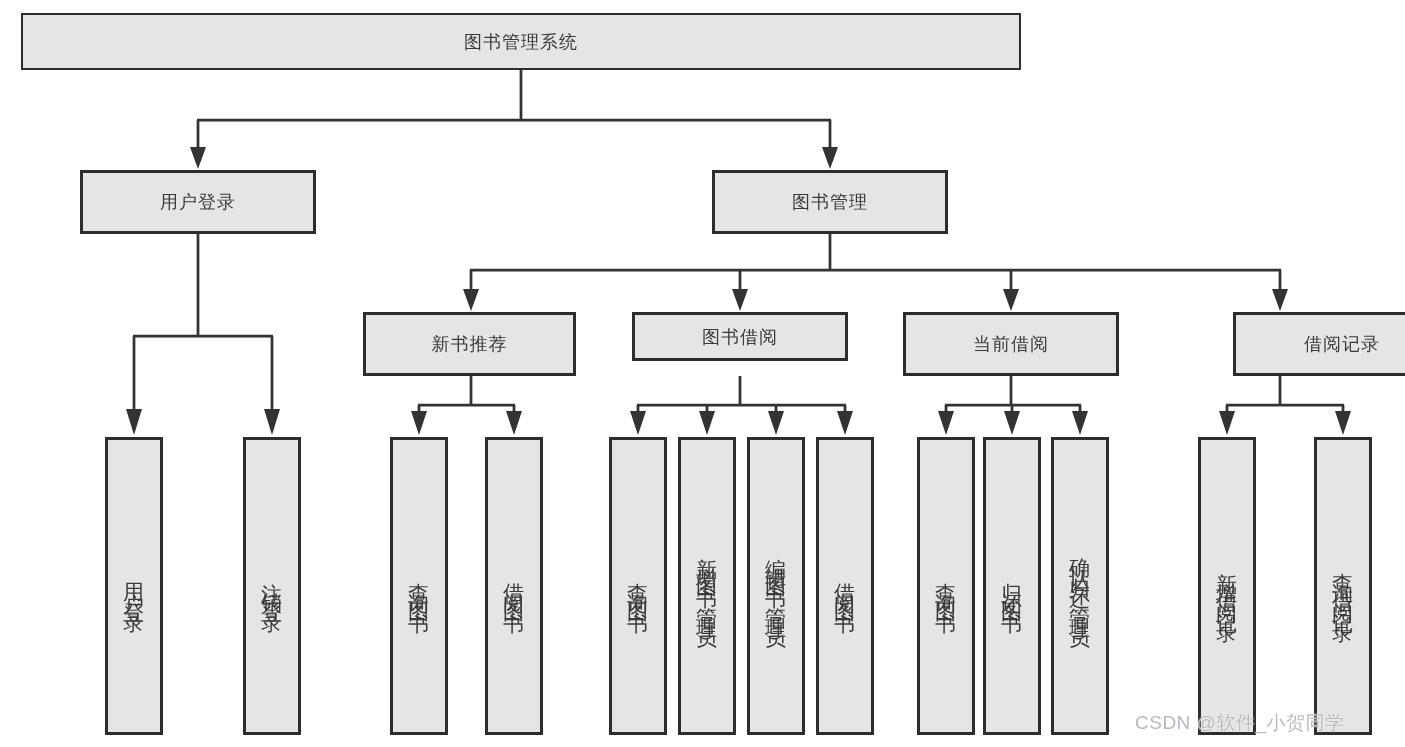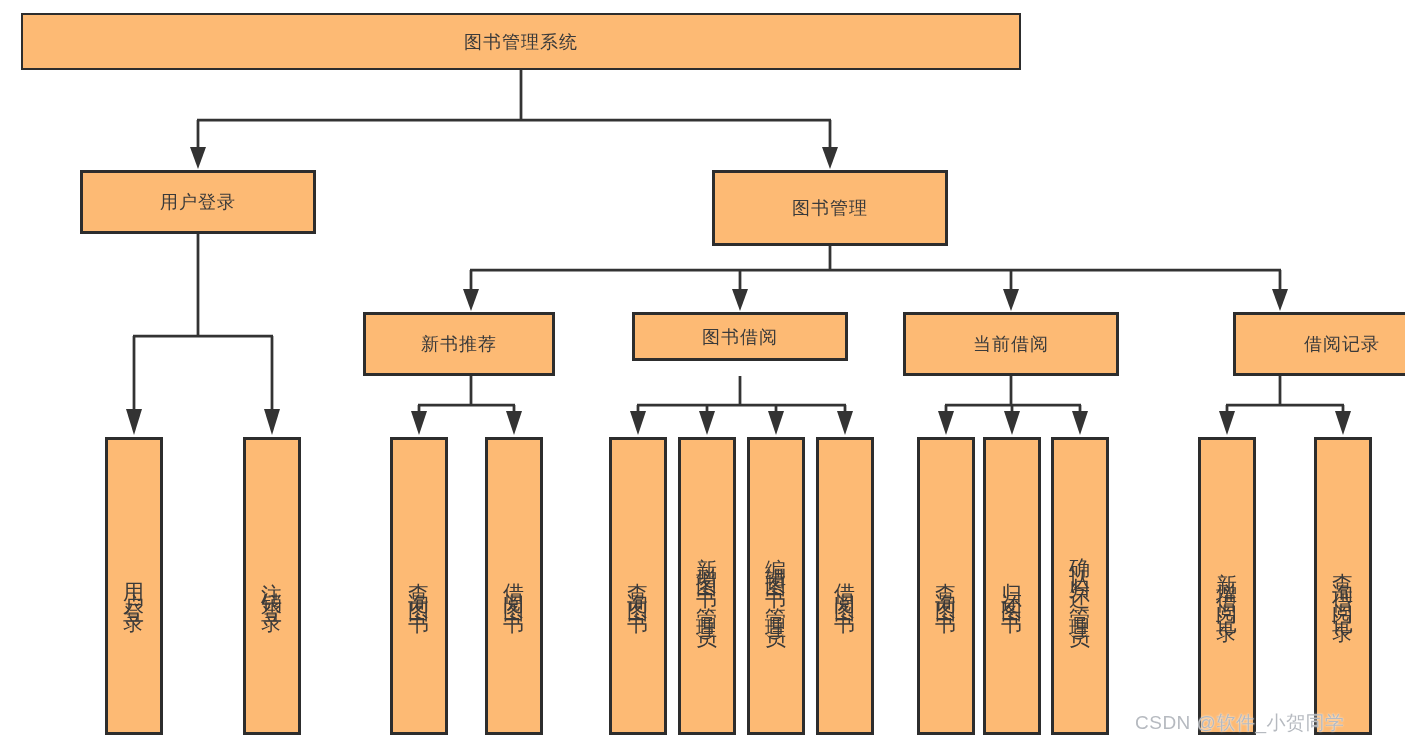--- a/index.html
+++ b/index.html
@@ -8,21 +8,21 @@
     width: 1405px; height: 747px;
     position: relative;
     overflow: hidden;
     font-family: "Liberation Sans", "DejaVu Sans", sans-serif;
   }
   .canvas { position: absolute; inset: 0; }
   svg.connectors { position: absolute; left: 0; top: 0; }
 
   .node {
     position: absolute;
-    background: #fdba74;
+    background: #e5e5e5;
     border: 3px solid #2d2d2d;
     display: flex;
     align-items: center;
     justify-content: center;
     color: #3a3a3a;
   }
   .node.root { border-width: 2px; }
   .h-label {
     font-size: 18px;
     letter-spacing: 1px;
@@ -101,25 +101,25 @@
     </g>
   </svg>
 
   <div class="node root" style="left:21px; top:13px; width:1000px; height:57px;">
     <span class="h-label">图书管理系统</span>
   </div>
 
   <div class="node" style="left:80px; top:170px; width:236px; height:64px;">
     <span class="h-label">用户登录</span>
   </div>
-  <div class="node" style="left:712px; top:170px; width:236px; height:76px;">
+  <div class="node" style="left:712px; top:170px; width:236px; height:64px;">
     <span class="h-label">图书管理</span>
   </div>
 
-  <div class="node" style="left:363px; top:312px; width:192px; height:64px;">
+  <div class="node" style="left:363px; top:312px; width:213px; height:64px;">
     <span class="h-label">新书推荐</span>
   </div>
   <div class="node" style="left:632px; top:312px; width:216px; height:49px;">
     <span class="h-label">图书借阅</span>
   </div>
   <div class="node" style="left:903px; top:312px; width:216px; height:64px;">
     <span class="h-label">当前借阅</span>
   </div>
   <div class="node" style="left:1233px; top:312px; width:218px; height:64px;">
     <span class="h-label">借阅记录</span>

